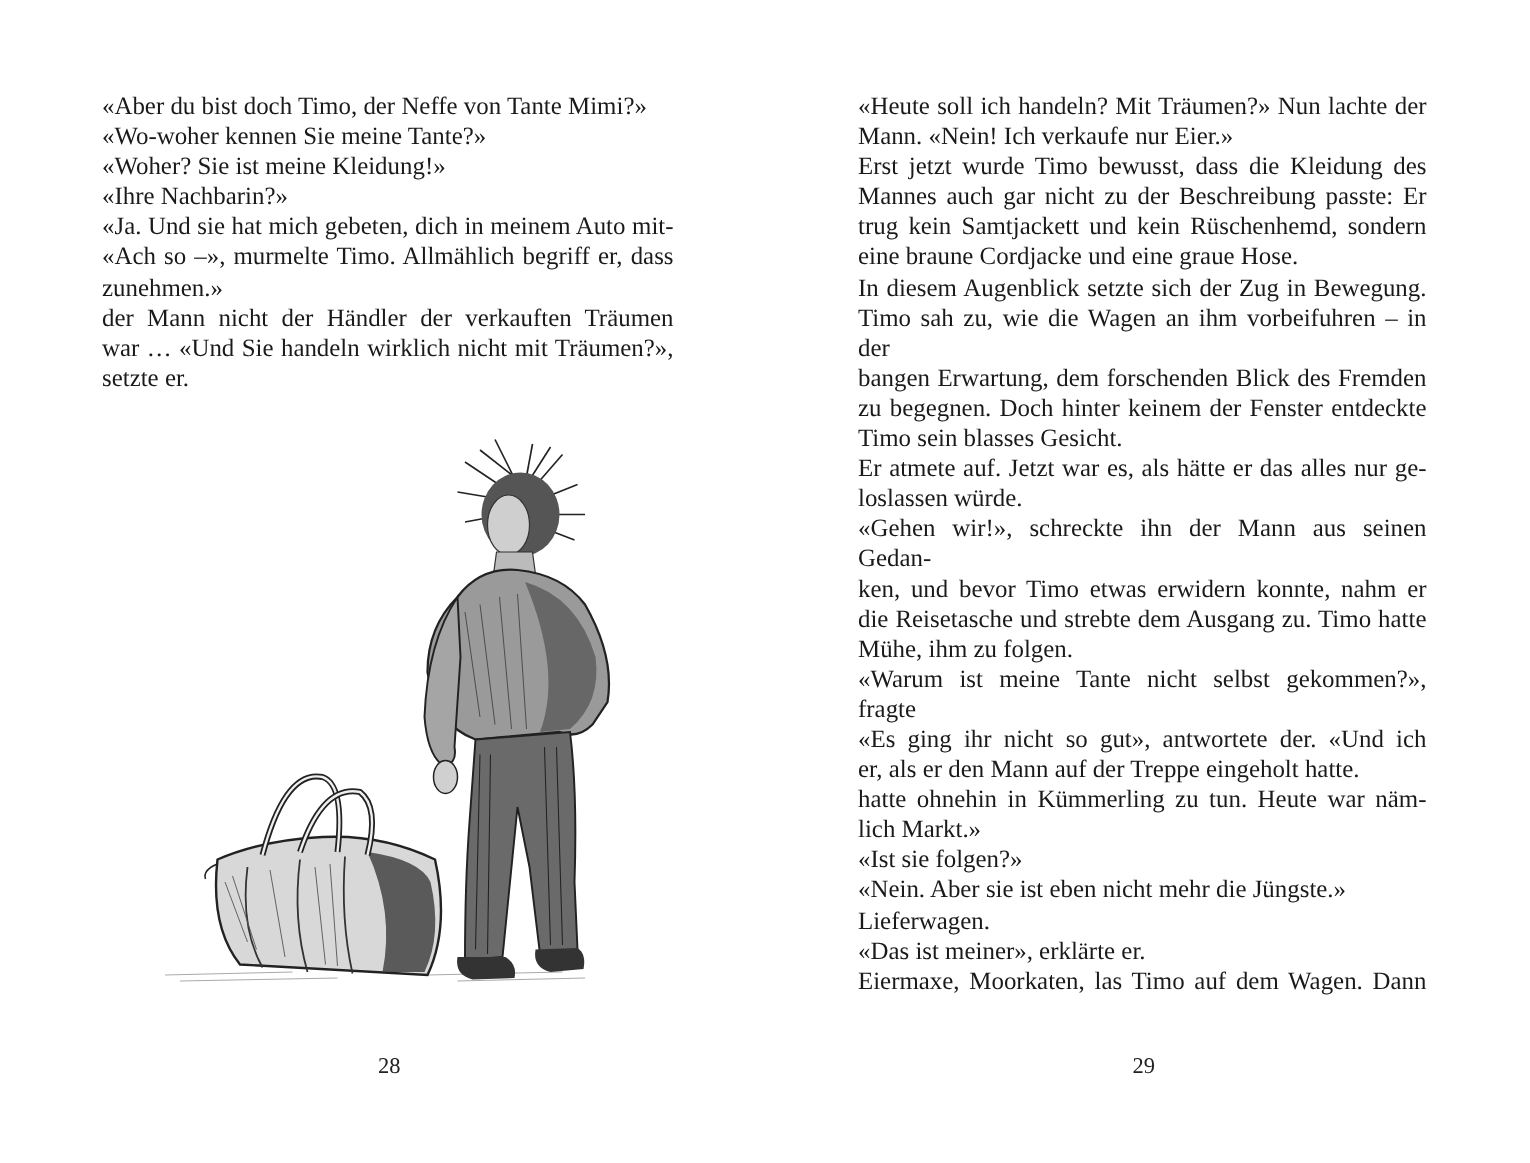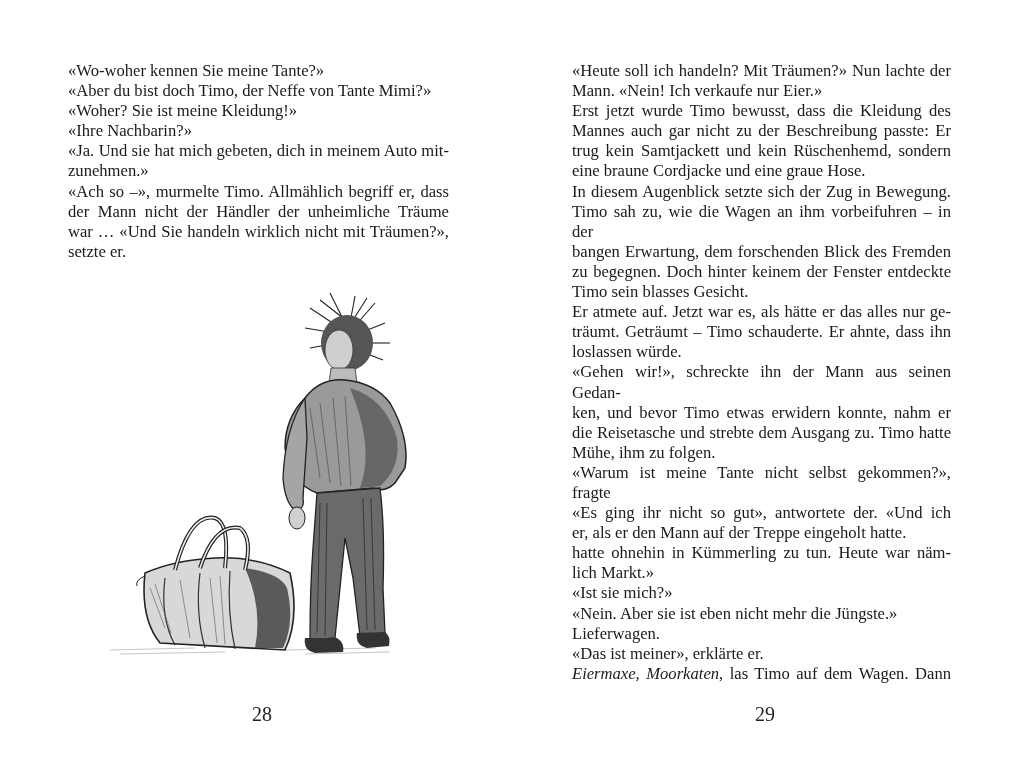--- a/index.html
+++ b/index.html
@@ -14,44 +14,44 @@
     font-family: "Liberation Serif", serif;
     font-size: 16.6px;
     line-height: 20.1px;
     color: #1a1a1a;
     text-align: justify;
   }
   .left-text { left: 68px; top: 61px; width: 381px; }
   .right-text { left: 62px; top: 61px; width: 379px; }
   .line { display: block; white-space: nowrap; }
   .line.j { text-align: justify; text-align-last: justify; white-space: normal; }
-  .it { font-style: italic; }
+  .it { }
   .illustration { position: absolute; left: 105px; top: 288px; width: 315px; height: 375px; }
   .pagenum {
     position: absolute; top: 703px;
-    font-family: "Liberation Serif", serif; font-size: 20px; color: #222;
+    font-family: "Liberation Serif", serif; font-size: 15px; color: #222;
   }
   .pn-left { left: 252px; }
   .pn-right { left: 245px; text-align: right; }
 </style>
 </head>
 <body>
 
 <div class="spread">
 
   <div class="page page-left">
     <div class="text left-text" id="left-text">
+        <span class="line">«Aber du bist doch Timo, der Neffe von Tante Mimi?»</span>
         <span class="line">«Wo-woher kennen Sie meine Tante?»</span>
-        <span class="line">«Aber du bist doch Timo, der Neffe von Tante Mimi?»</span>
         <span class="line">«Woher? Sie ist meine Kleidung!»</span>
         <span class="line">«Ihre Nachbarin?»</span>
         <span class="line j">«Ja. Und sie hat mich gebeten, dich in meinem Auto mit-</span>
+        <span class="line j">«Ach so –», murmelte Timo. Allmählich begriff er, dass</span>
         <span class="line">zunehmen.»</span>
-        <span class="line j">«Ach so –», murmelte Timo. Allmählich begriff er, dass</span>
-        <span class="line j">der Mann nicht der Händler der unheimliche Träume</span>
+        <span class="line j">der Mann nicht der Händler der verkauften Träumen</span>
         <span class="line j">war … «Und Sie handeln wirklich nicht mit Träumen?»,</span>
         <span class="line">setzte er.</span>
       </div>
 
     <svg class="illustration" viewBox="0 0 315 375" xmlns="http://www.w3.org/2000/svg">
 
       <g stroke="#777" stroke-width="0.6" opacity="0.7">
         <line x1="5" y1="362" x2="90" y2="360"></line>
         <line x1="15" y1="366" x2="120" y2="364"></line>
         <line x1="180" y1="362" x2="270" y2="360"></line>
@@ -134,32 +134,31 @@
         <span class="line j">Erst jetzt wurde Timo bewusst, dass die Kleidung des</span>
         <span class="line j">Mannes auch gar nicht zu der Beschreibung passte: Er</span>
         <span class="line j">trug kein Samtjackett und kein Rüschenhemd, sondern</span>
         <span class="line">eine braune Cordjacke und eine graue Hose.</span>
         <span class="line j">In diesem Augenblick setzte sich der Zug in Bewegung.</span>
         <span class="line j">Timo sah zu, wie die Wagen an ihm vorbeifuhren – in der</span>
         <span class="line j">bangen Erwartung, dem forschenden Blick des Fremden</span>
         <span class="line j">zu begegnen. Doch hinter keinem der Fenster entdeckte</span>
         <span class="line">Timo sein blasses Gesicht.</span>
         <span class="line j">Er atmete auf. Jetzt war es, als hätte er das alles nur ge-</span>
-        <span class="line j">träumt. Geträumt – Timo schauderte. Er ahnte, dass ihn</span>
         <span class="line">loslassen würde.</span>
         <span class="line j">«Gehen wir!», schreckte ihn der Mann aus seinen Gedan-</span>
         <span class="line j">ken, und bevor Timo etwas erwidern konnte, nahm er</span>
         <span class="line j">die Reisetasche und strebte dem Ausgang zu. Timo hatte</span>
         <span class="line">Mühe, ihm zu folgen.</span>
         <span class="line j">«Warum ist meine Tante nicht selbst gekommen?», fragte</span>
         <span class="line j">«Es ging ihr nicht so gut», antwortete der. «Und ich</span>
         <span class="line">er, als er den Mann auf der Treppe eingeholt hatte.</span>
         <span class="line j">hatte ohnehin in Kümmerling zu tun. Heute war näm-</span>
         <span class="line">lich Markt.»</span>
-        <span class="line">«Ist sie mich?»</span>
+        <span class="line">«Ist sie folgen?»</span>
         <span class="line">«Nein. Aber sie ist eben nicht mehr die Jüngste.»</span>
         <span class="line">Lieferwagen.</span>
         <span class="line">«Das ist meiner», erklärte er.</span>
         <span class="line j"><span class="it">Eiermaxe, Moorkaten</span><span>, las Timo auf dem Wagen. Dann</span></span>
       </div>
     <div class="pagenum pn-right">29</div>
   </div>
 
 </div>
 

